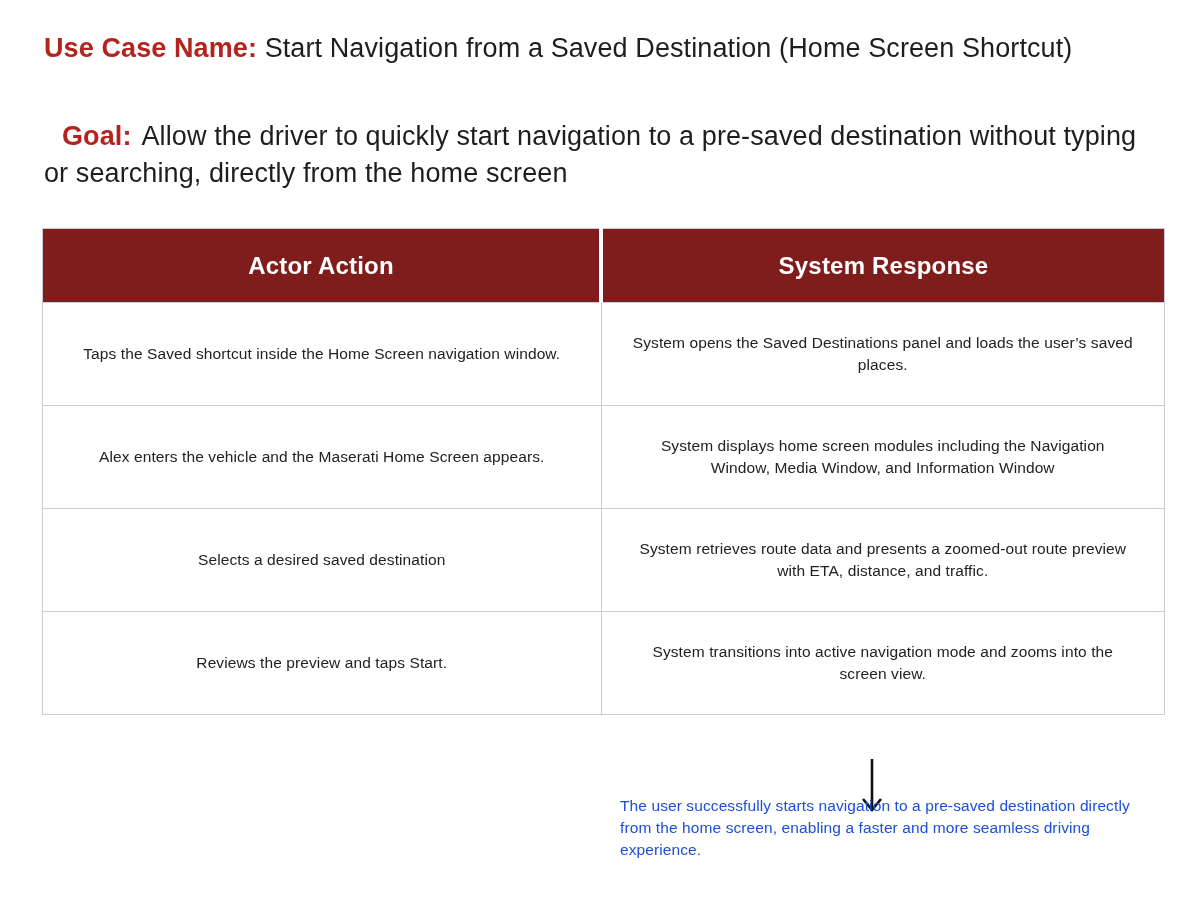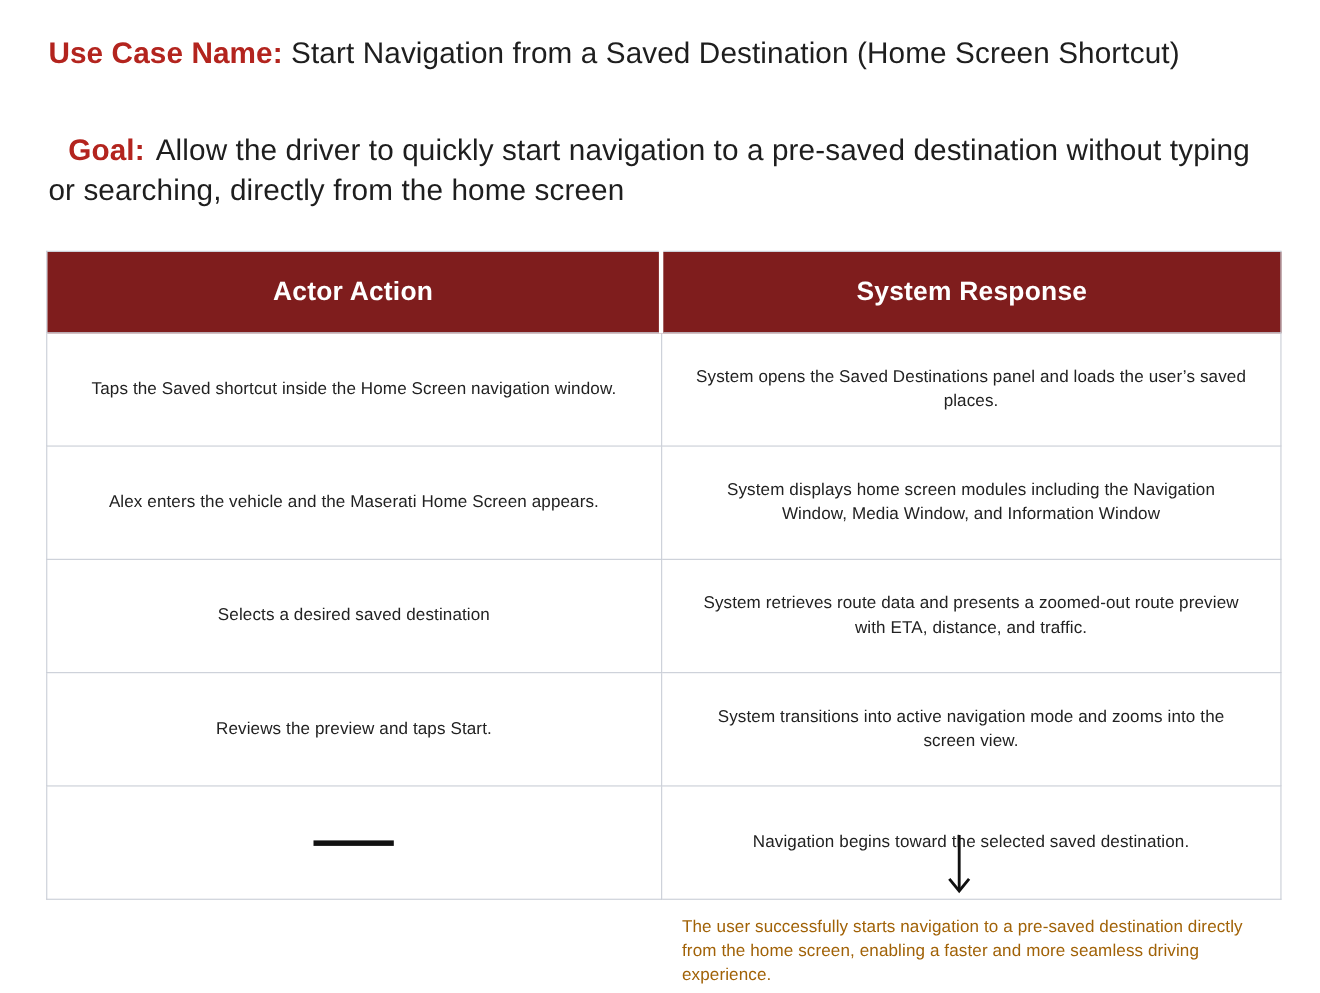--- a/index.html
+++ b/index.html
@@ -77,26 +77,26 @@
   .arrow-wrap {
     position: absolute;
     left: 858px;
     top: 758px;
     width: 28px;
     height: 56px;
   }
   .outcome-text {
     position: absolute;
     left: 620px;
-    top: 832px;
+    top: 795px;
     width: 512px;
     margin: 0;
     font-size: 15.5px;
     line-height: 1.42;
-    color: #a16207;
+    color: #1d4ed8;
     text-align: left;
     letter-spacing: 0.1px;
   }
 </style>
 </head>
 <body>
 
 <div class="page">
 
   <p class="title-line"><span class="accent-label">Use Case Name:</span> <span>Start Navigation from a Saved Destination (Home Screen Shortcut)</span></p>
@@ -120,26 +120,20 @@
         <td>System displays home screen modules including the Navigation Window, Media Window, and Information Window</td>
       </tr>
       <tr>
         <td>Selects a desired saved destination</td>
         <td>System retrieves route data and presents a zoomed-out route preview with ETA, distance, and traffic.</td>
       </tr>
       <tr>
         <td>Reviews the preview and taps Start.</td>
         <td>System transitions into active navigation mode and zooms into the screen view.</td>
       </tr>
-      <tr>
-        <td>
-          <div class="dash-line"></div>
-        </td>
-        <td>Navigation begins toward the selected saved destination.</td>
-      </tr>
     </tbody>
   </table>
 
   <div class="arrow-wrap">
     <svg width="28" height="56" viewBox="0 0 28 56" xmlns="http://www.w3.org/2000/svg">
       <line x1="14" y1="1" x2="14" y2="51" stroke="#111111" stroke-width="2.6"></line>
       <polyline points="5,41 14,52 23,41" fill="none" stroke="#111111" stroke-width="2.6"></polyline>
     </svg>
   </div>
 

